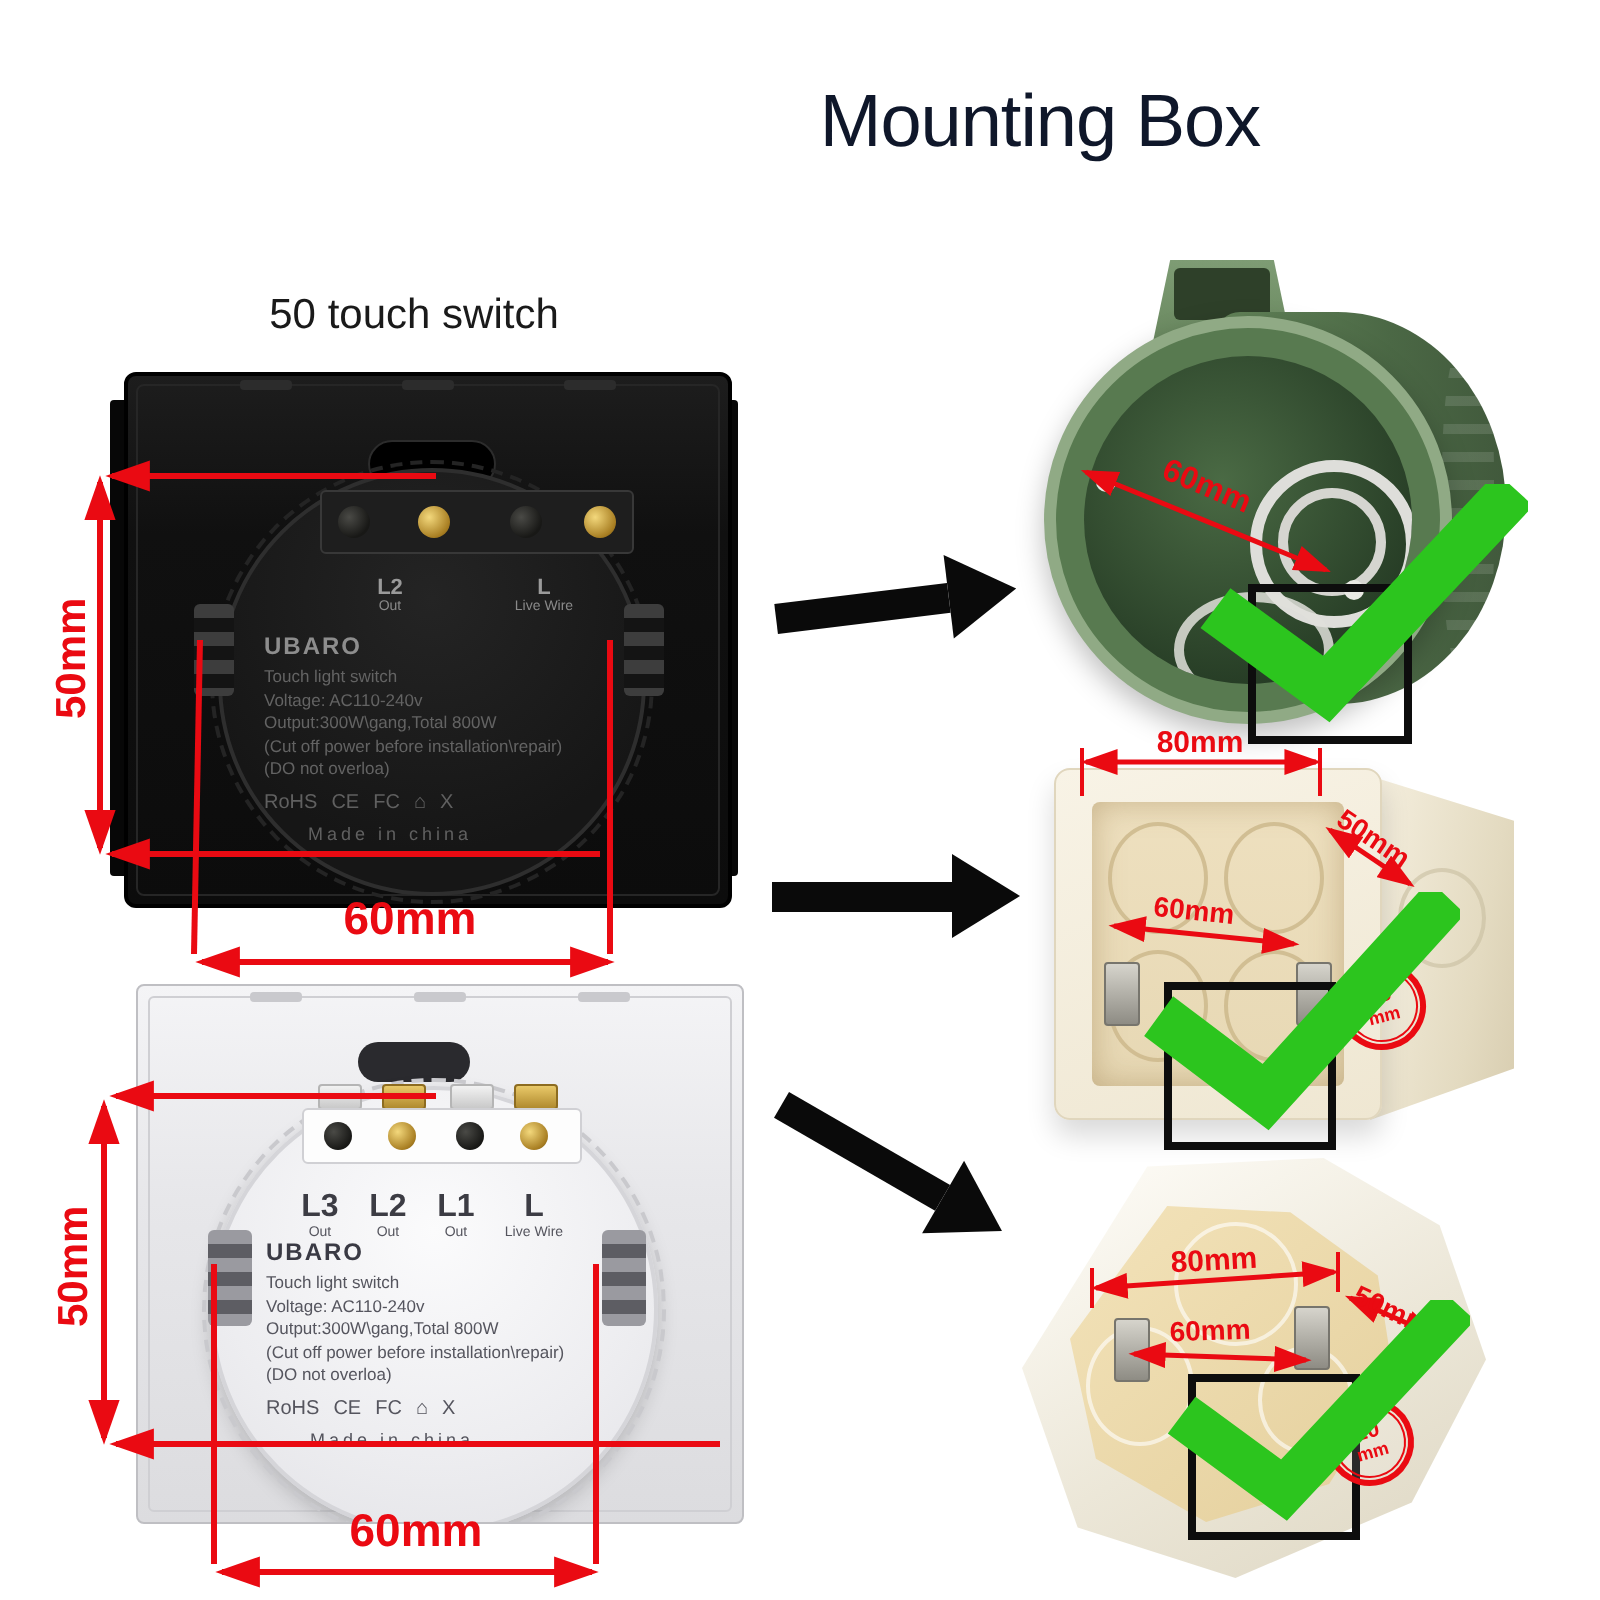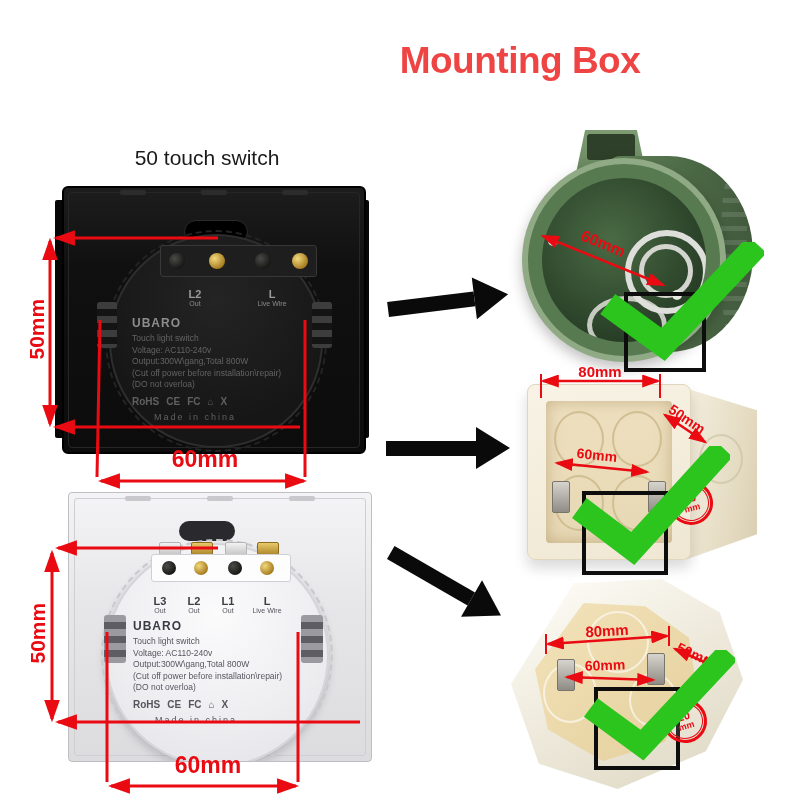--- a/index.html
+++ b/index.html
@@ -1,21 +1,21 @@
 <!DOCTYPE html>
 <html><head>
 <meta charset="utf-8">
 <style>
   html,body{margin:0;padding:0}
   body{width:800px;height:800px;background:#fff;position:relative;overflow:hidden;
        font-family:"Liberation Sans","DejaVu Sans",sans-serif;color:#111}
 
   
   .hdr{position:absolute;left:240px;top:40px;width:560px;text-align:center}
-  .hdr .title{font-size:37px;font-weight:bold;letter-spacing:-.5px;color:#ef4444}
+  .hdr .title{font-size:37px;font-weight:normal;letter-spacing:-.5px;color:#0f172a}
   .hdr .subtitle{font-size:18px;color:#141414;margin-top:5px}
   .sec-label{position:absolute;left:62px;top:146px;width:290px;text-align:center;
              font-size:21px;color:#1a1a1a}
 
   
   .panel{position:absolute;overflow:hidden}
   .panel.black{left:62px;top:186px;width:300px;height:264px;border-radius:6px;
     background:linear-gradient(180deg,#1d1d1d,#101010 30%,#0c0c0c);border:2px solid #000}
   .panel.black::before{content:"";position:absolute;inset:4px;border:1px solid #262626;border-radius:4px}
   .panel.white{left:68px;top:492px;width:302px;height:268px;border-radius:4px;
@@ -43,28 +43,28 @@
   .screw.brass{background:radial-gradient(circle at 35% 35%,#f3d87c,#a87e22 70%,#6e5012)}
   .screw.dark{background:radial-gradient(circle at 35% 35%,#4a4a46,#181816 70%)}
   .tab{position:absolute;width:20px;height:11px;border-radius:2px;top:49px}
   .tab.sil{background:linear-gradient(#f2f2f2,#c9c9c9);border:1px solid #b5b5b5}
   .tab.gld{background:linear-gradient(#e9c969,#b08a2e);border:1px solid #8d6c20}
   .term-labels{position:absolute;display:flex}
   .term{text-align:center}
   .tname{font-weight:bold}
   .panel.black .tname{font-size:11px;color:#9a9a9a}
   .panel.black .tsub{font-size:7px;color:#8a8a8a}
-  .panel.white .tname{font-size:11px;color:#3c3c44}
+  .panel.white .tname{font-size:16px;color:#3c3c44}
   .panel.white .tsub{font-size:7px;color:#55555e}
   .spec{position:absolute;width:190px}
   .brand{font-size:12px;font-weight:bold;letter-spacing:1px;margin-bottom:3px}
   .sline{font-size:8.5px;line-height:11.5px;white-space:nowrap}
   .panel.black .brand{color:#8d8d8d}.panel.black .sline{color:#636363}
   .panel.white .brand{color:#3a3a44}.panel.white .sline{color:#55555e}
-  .certs{display:flex;gap:7px;margin-top:5px;font-size:10px;font-weight:bold}
+  .certs{display:flex;gap:7px;margin-top:5px;font-size:10px;font-weight:normal}
   .panel.black .certs{color:#606060}.panel.white .certs{color:#55555e}
   .madein{margin-top:5px;margin-left:22px;font-size:9px;letter-spacing:2px}
   .panel.black .madein{color:#606060}.panel.white .madein{color:#55555e}
   .clamp{position:absolute;border-radius:3px}
   .panel.black .clamp{width:20px;height:46px;background:repeating-linear-gradient(180deg,#3d3d3d 0 7px,#141414 7px 14px)}
   .panel.white .clamp{width:22px;height:48px;background:repeating-linear-gradient(180deg,#9a9aa0 0 7px,#5d5d63 7px 14px)}
 
   
   .gbox{position:absolute;left:520px;top:128px;width:238px;height:240px}
   .gbox .spigot{position:absolute;left:55px;top:2px;width:72px;height:48px;

